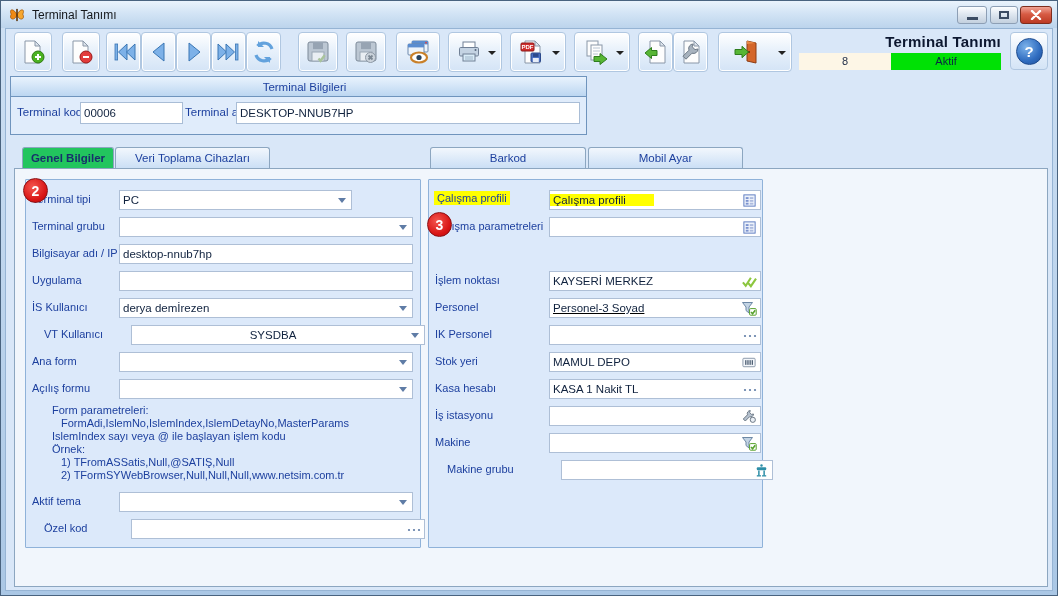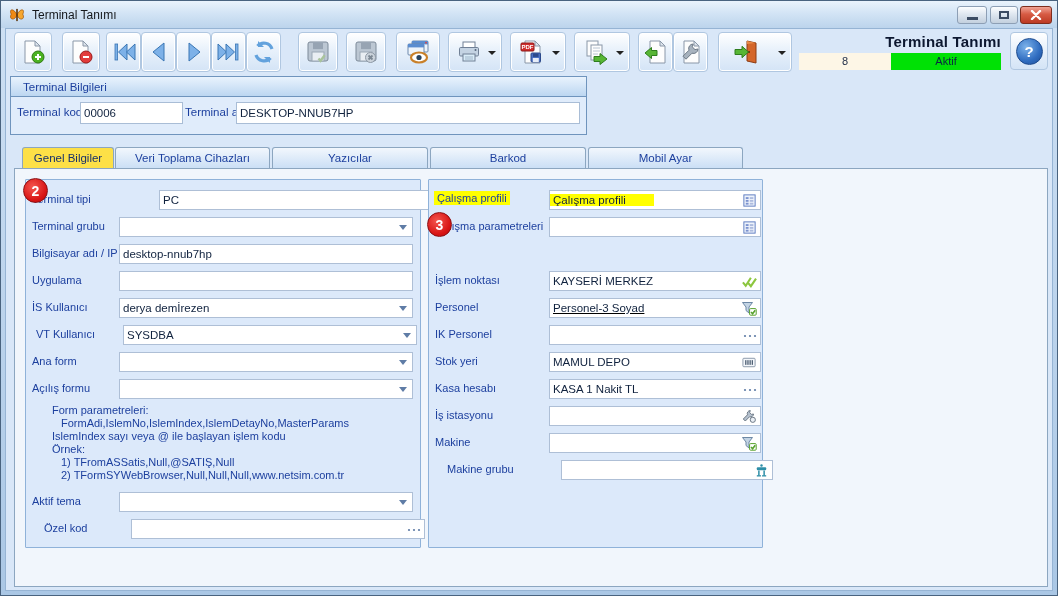--- a/index.html
+++ b/index.html
@@ -30,29 +30,29 @@
   .recboxes{display:flex;margin-top:3px;height:17px;}
   .recnum{width:92px;background:#fdf6e6;color:#23304a;font-size:11px;text-align:center;line-height:17px;}
   .recstatus{width:110px;background:#00e105;color:#0c2245;font-size:11px;text-align:center;line-height:17px;}
   .helpbtn{position:absolute;left:1004px;top:3px;width:38px;height:38px;border:1px solid #b0c7e1;border-radius:4px;
     background:linear-gradient(#ffffff,#e8f1fb 45%,#d4e4f6);display:flex;align-items:center;justify-content:center;cursor:pointer;}
   .helpcircle{width:27px;height:27px;border-radius:50%;background:radial-gradient(circle at 9px 8px,#7db3ea,#2f6cc0 60%,#1d4c93);
     border:1px solid #1c4a8e;color:#fff;font-weight:bold;font-size:15px;display:flex;align-items:center;justify-content:center;}
   
   .groupbox{position:absolute;left:4px;top:47px;width:577px;height:59px;border:1px solid #6f94bd;background:#e0ecfb;}
   .gb-header{height:20px;background:linear-gradient(#e9f3fd,#bcd6f1);border-bottom:1px solid #6f94bd;
-    font-size:11.5px;color:#1c3f9e;line-height:20px;padding-left:12px;}
+    font-size:11.5px;color:#1c3f9e;line-height:20px;padding-left:12px;text-align:center;}
   .gb-body{position:relative;height:37px;}
   .gb-lbl{position:absolute;top:9px;font-size:11.5px;color:#1c3f9e;white-space:nowrap;}
   .gb-input{position:absolute;top:5px;height:22px;border:1px solid #a9bdd6;background:#fff;
     font-family:"Liberation Sans",sans-serif;font-size:11.5px;color:#10223e;padding:0 3px;}
   
   .tab{position:absolute;top:118px;height:22px;border:1px solid #8ca6c0;border-bottom:none;border-radius:3px 3px 0 0;
     background:linear-gradient(#f2f7fd,#c9def5);font-size:11.5px;color:#1c3f9e;text-align:center;line-height:21px;cursor:pointer;}
-  .tab.active{background:#fde047;font-weight:normal;color:#17306b;}
+  .tab.active{background:#22c55e;font-weight:bold;color:#17306b;}
   
   .tabpage{position:absolute;left:8px;top:139px;width:1034px;height:419px;background:#f1f6fc;border:1px solid #8ca6c0;}
   .panel{position:absolute;top:10px;height:369px;background:#dce9fa;border:1px solid #8fb2d9;border-radius:1px;}
   .panel.left{left:10px;width:396px;}
   .panel.right{left:413px;width:335px;}
   .row{position:absolute;height:20px;}
   .lbl{position:absolute;left:6px;top:3px;font-size:11px;color:#1c3f9e;white-space:nowrap;}
   .lbl.hl{background:#ffff00;padding:1px 3px;top:1px;left:5px;}
   .fieldbox{position:absolute;top:0;height:20px;background:#fff;border:1px solid #aebfd6;display:flex;align-items:center;overflow:hidden;}
   .fieldbox .val{flex:1;padding-left:3px;font-size:11.5px;color:#10223e;white-space:nowrap;}
@@ -246,31 +246,30 @@
       <div class="gb-body">
         <span class="gb-lbl" style="left:6px;">Terminal kodu</span>
         <input class="gb-input" style="left: 69px; width: 103px;" value="00006">
         <span class="gb-lbl" style="left:174px;">Terminal adı</span>
         <input class="gb-input" style="left: 225px; width: 344px;" value="DESKTOP-NNUB7HP">
       </div>
     </div>
 
     <div class="tab active" style="left:16px;width:92px;">Genel Bilgiler</div>
     <div class="tab" style="left:109px;width:155px;">Veri Toplama Cihazları</div>
-    <div class="tab" style="left:266px;width:156px;">Yazıcılar</div>
     <div class="tab" style="left:424px;width:156px;">Barkod</div>
     <div class="tab" style="left:582px;width:155px;">Mobil Ayar</div>
 
     <div class="tabpage">
 
       <div class="panel left">
 
         <div class="row" style="top:10px;left:0;right:0;">
           <span class="lbl">Terminal tipi</span>
-          <div class="fieldbox" style="left:93px;width:284px;margin-left:40px;">
+          <div class="fieldbox" style="left:93px;width:233px;">
             <span class="val">PC</span>
             <span class="arr"></span>
           </div>
         </div>
         <div class="row" style="top:37px;left:0;right:0;">
           <span class="lbl">Terminal grubu</span>
           <div class="fieldbox" style="left:93px;width:294px;">
             <span class="val"></span>
             <span class="arr"></span>
           </div>
@@ -283,21 +282,21 @@
           <span class="lbl">Uygulama</span>
           <input class="tinput" style="left: 93px; width: 294px;" value="">
         </div>
         <div class="row" style="top:118px;left:0;right:0;">
           <span class="lbl">İS Kullanıcı</span>
           <div class="fieldbox" style="left:93px;width:294px;">
             <span class="val">derya demİrezen</span>
             <span class="arr"></span>
           </div>
         </div>
-        <div class="row" style="top:145px;left:4px;right:0;">
+        <div class="row" style="top:145px;left:12px;right:0;text-align:center;">
           <span class="lbl">VT Kullanıcı</span>
           <div class="fieldbox" style="left:93px;width:294px;">
             <span class="val">SYSDBA</span>
             <span class="arr"></span>
           </div>
         </div>
         <div class="row" style="top:172px;left:0;right:0;">
           <span class="lbl">Ana form</span>
           <div class="fieldbox" style="left:93px;width:294px;">
             <span class="val"></span>

